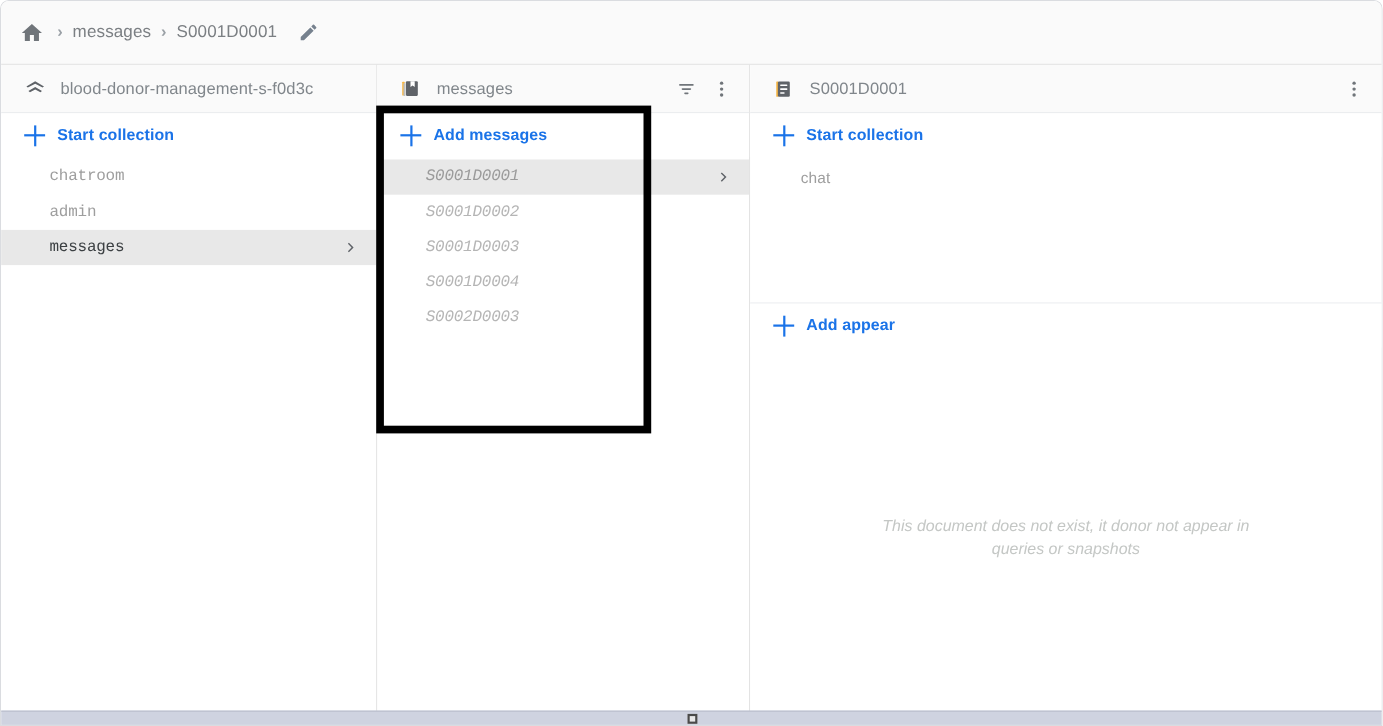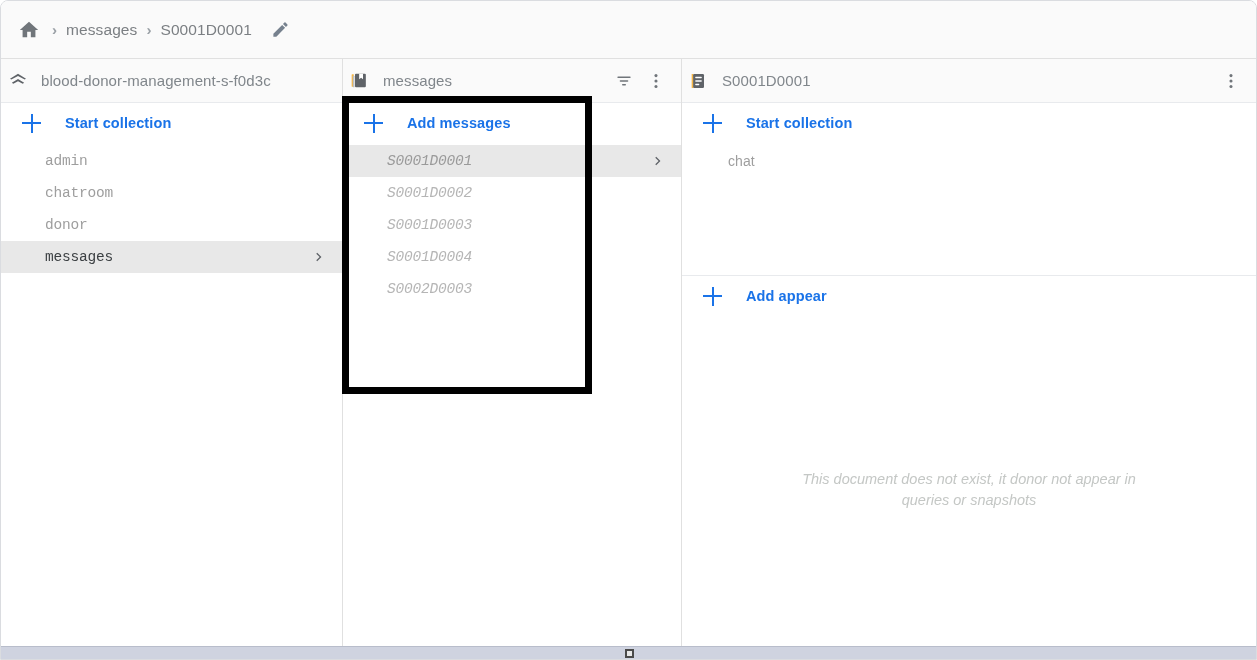--- a/index.html
+++ b/index.html
@@ -76,21 +76,21 @@
   .pane-a { width: 342px; border-right: 1px solid #e0e0e0; }
   .pane-b { width: 339px; border-right: 1px solid #e0e0e0; }
   .pane-c { flex: 1; }
 
   .pane-head {
     height: 44px;
     background: #fafafa;
     border-bottom: 1px solid #e8eaed;
     display: flex;
     align-items: center;
-    padding: 0 10px 0 6px;
+    padding: 0 10px 0 20px;
   }
   .pane-head-icon {
     width: 22px; height: 22px;
     display: flex; align-items: center; justify-content: center;
     margin-right: 12px;
     flex: 0 0 auto;
   }
   .pane-head-title {
     font-size: 15px;
     color: #80868b;
@@ -128,21 +128,20 @@
     position: absolute;
     background: #1a73e8;
   }
   .plus::before { left: 0; top: 8.5px; width: 19px; height: 2px; }
   .plus::after  { top: 0; left: 8.5px; height: 19px; width: 2px; }
   .add-label {
     color: #1a73e8;
     font-size: 14.5px;
     font-weight: bold;
     letter-spacing: .1px;
-    margin-left: 13px;
   }
 
   
   .list { padding-top: 2px; }
   .row {
     height: 32px;
     display: flex;
     align-items: center;
     padding: 0 14px 0 44px;
     cursor: pointer;
@@ -248,27 +247,24 @@
         <span class="pane-head-title">blood-donor-management-s-f0d3c</span>
       </div>
 
       <div class="add-row">
         <span class="plus"></span>
         <span class="add-label">Start collection</span>
       </div>
 
       <div class="list" id="collection-list">
           <div class="row">
+            <span class="row-label">chatroom</span>
+          </div>
+          <div class="row">
             <span class="row-label">admin</span>
-          </div>
-          <div class="row">
-            <span class="row-label">chatroom</span>
-          </div>
-          <div class="row">
-            <span class="row-label">donor</span>
           </div>
           <div class="row selected">
             <span class="row-label">messages</span>
             <span class="chev">
               <svg width="16" height="16" viewBox="0 0 24 24" aria-hidden="true">
                 <path d="M9.3 5.6 15.7 12l-6.4 6.4-1.4-1.4L12.9 12 7.9 7z" fill="#5f6368"></path>
               </svg>
             </span>
           </div>
         </div>

